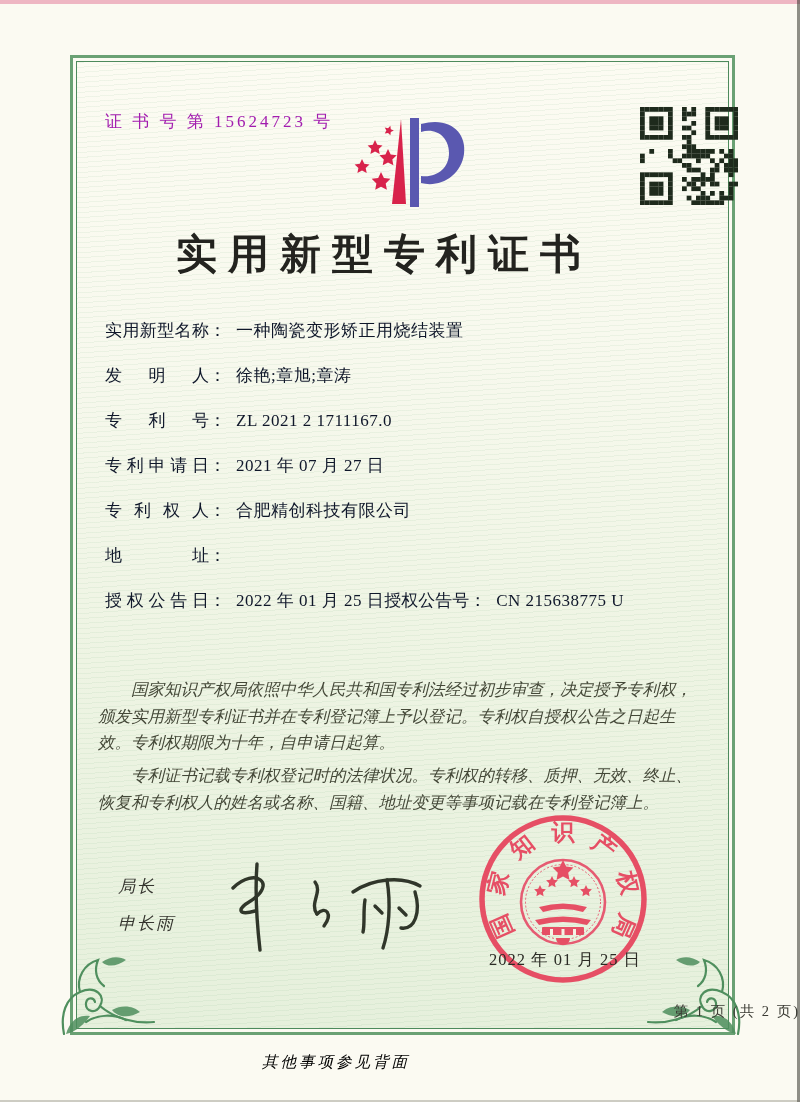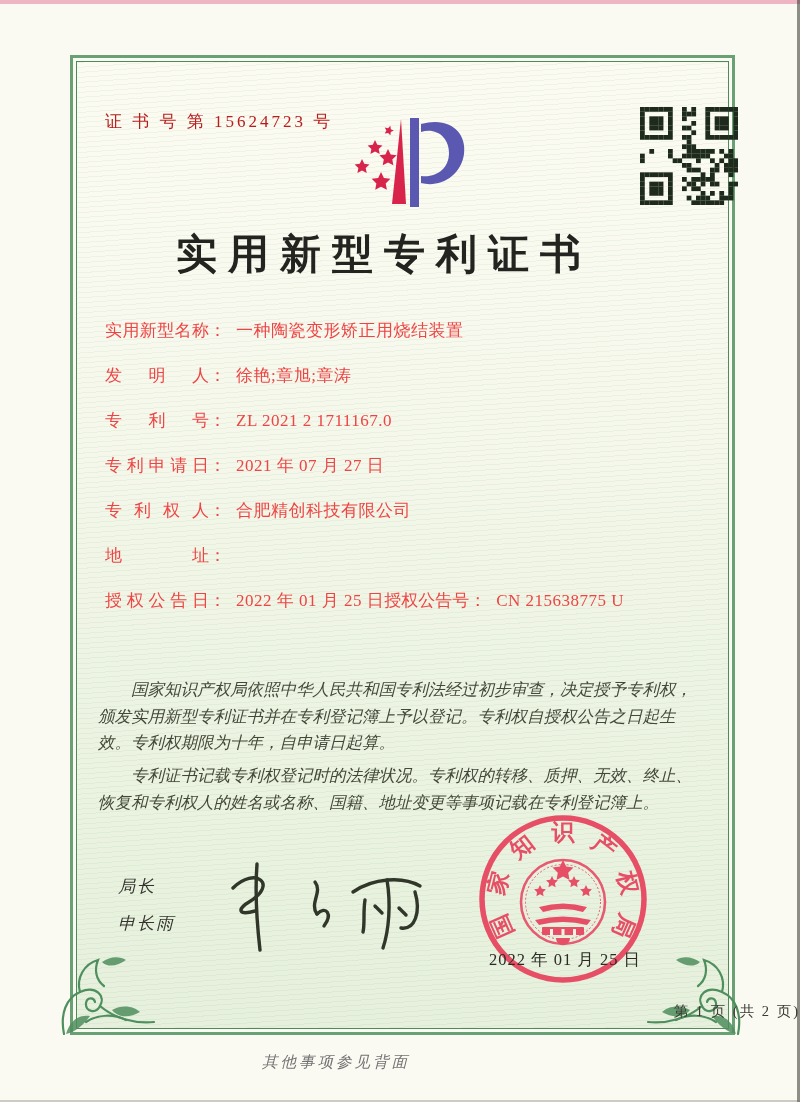--- a/index.html
+++ b/index.html
@@ -19,31 +19,31 @@
     position:absolute;left:70px;top:55px;width:665px;height:980px;
     border:3px solid #6aa174;box-sizing:border-box;
   }
   .frame-inner{
     position:absolute;inset:3px;border:1px solid #4d8a5c;
     background:
       repeating-linear-gradient(176deg, rgba(122,180,132,.10) 0 1px, rgba(255,255,255,0) 1px 5px),
       linear-gradient(180deg,#fcfbf2 0%,#f8f9ee 28%,#eef4e3 62%,#e6f0dc 100%);
   }
 
-  .cert-no{position:absolute;left:105px;top:110px;font-size:17px;letter-spacing:3px;color:#b91c1c;}
+  .cert-no{position:absolute;left:105px;top:110px;font-size:17px;letter-spacing:3px;color:#a21caf;}
 
   .logo{position:absolute;left:325px;top:108px;width:150px;height:110px;}
   .qr{position:absolute;left:640px;top:107px;width:98px;height:98px;}
 
   .title{
     position:absolute;left:0;top:227px;width:768px;text-align:center;
     font-size:41px;font-weight:600;letter-spacing:11px;color:#23231f;
   }
 
-  .fields{position:absolute;left:105px;top:320px;width:580px;font-size:17px;color:#ef4444;}
+  .fields{position:absolute;left:105px;top:320px;width:580px;font-size:17px;color:#0f172a;}
   .row{margin-bottom:23px;line-height:22px;display:flex;align-items:flex-start;}
   .lbl{display:inline-block;width:104px;text-align:justify;text-align-last:justify;flex:0 0 104px;}
   .colon{flex:0 0 auto;margin-right:10px;}
   .val{letter-spacing:.5px;}
   .val-wrap{width:452px;}
   .pair2{display:flex;}
 
   .paras{
     position:absolute;left:98px;top:642px;width:606px;
     font-size:16.5px;line-height:1.62;color:#444838;font-style:italic;margin-top:35px;
@@ -54,21 +54,21 @@
   .director div{margin-bottom:20px;letter-spacing:2px;}
   .signature{position:absolute;left:205px;top:848px;width:245px;height:115px;}
 
   .seal{position:absolute;left:472px;top:808px;width:182px;height:182px;}
   .seal-date{
     position:absolute;left:480px;top:949px;width:170px;text-align:center;
     font-size:16.5px;color:#2b2b25;letter-spacing:1px;
   }
 
   .page-foot{position:absolute;left:0;top:1002px;width:800px;text-align:right;font-size:14.5px;color:#3a3a33;letter-spacing:2px;}
-  .back-note{position:absolute;left:0;top:1052px;width:672px;text-align:center;font-size:15.5px;color:#737373;font-style:italic;letter-spacing:3px;}
+  .back-note{position:absolute;left:0;top:1052px;width:672px;text-align:center;font-size:15.5px;color:#000000;font-style:italic;letter-spacing:3px;}
 
   .corner{position:absolute;width:100px;height:92px;}
   .corner-bl{left:56px;top:948px;}
   .corner-br{left:646px;top:948px;transform:scaleX(-1);}
 </style>
 </head>
 <body>
 
 <div class="edge-top"></div>
 <div class="edge-right"></div>

